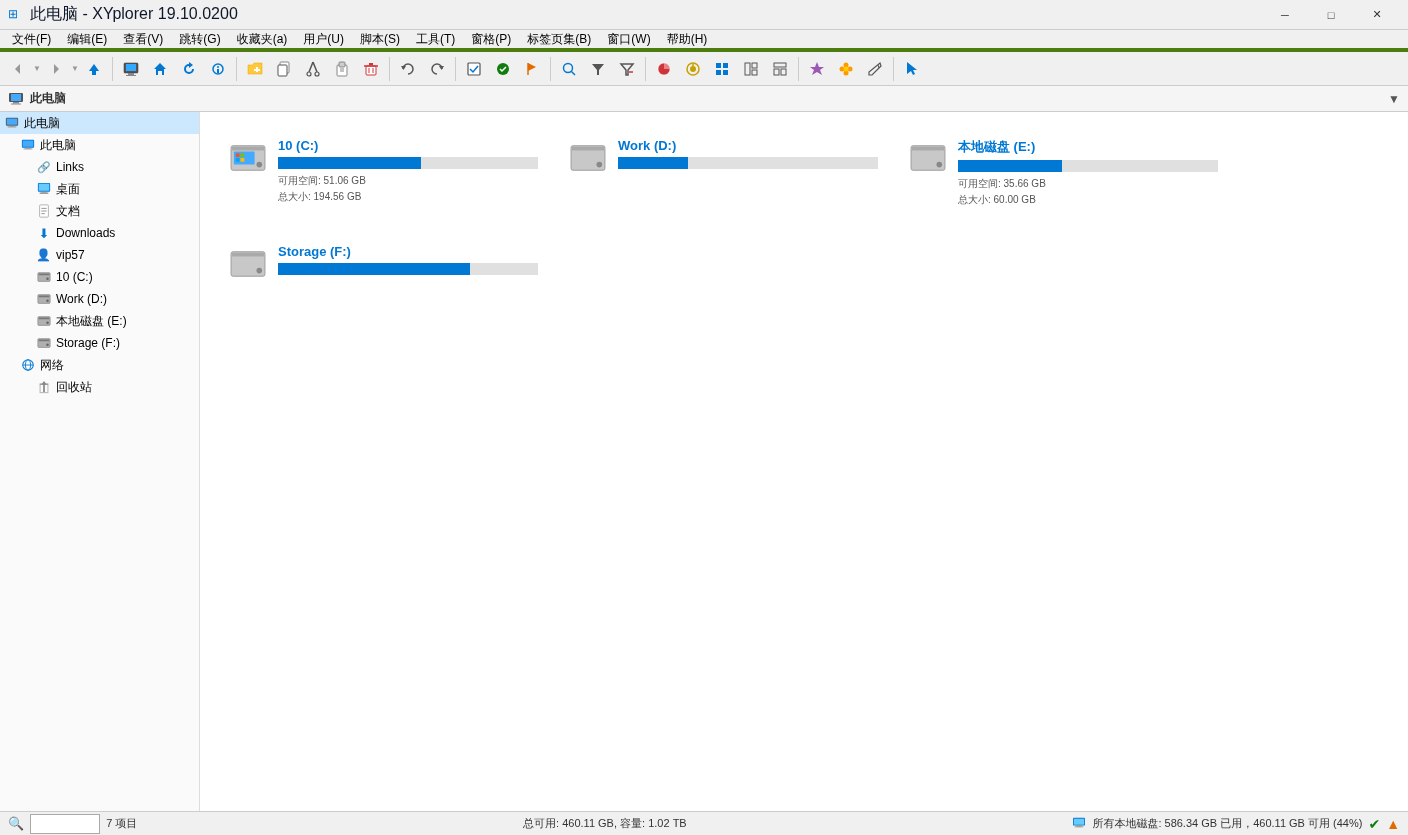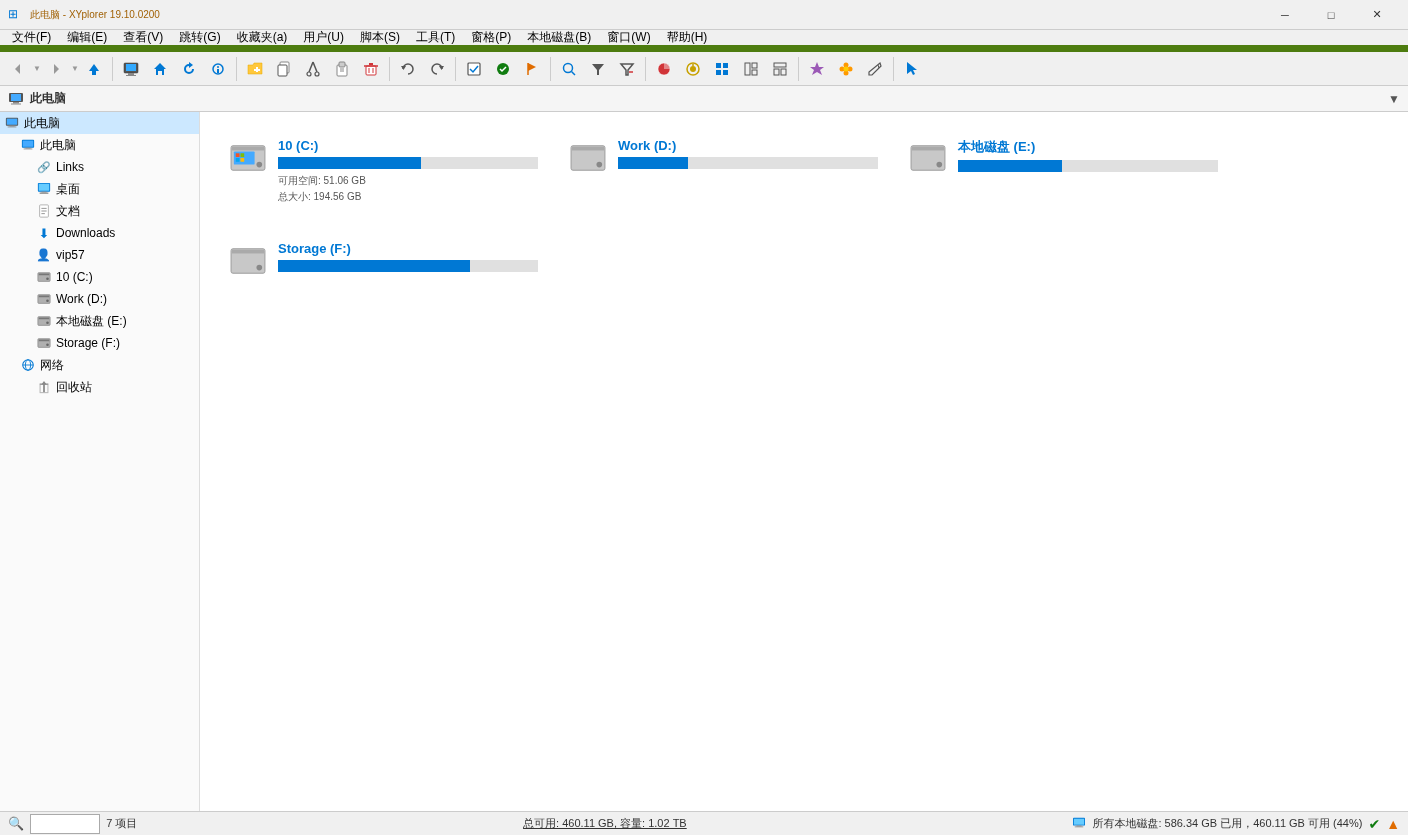--- a/index.html
+++ b/index.html
@@ -1,26 +1,26 @@
 <!DOCTYPE html>
 <html><head>
   <meta charset="utf-8">
   <style>
     * { margin: 0; padding: 0; box-sizing: border-box; }
     body { font-family: 'Microsoft YaHei', SimSun, sans-serif; font-size: 12px; background: #f0f0f0; width: 1408px; height: 835px; overflow: hidden; color: #000; }
 
     
     .titlebar { background: #f0f0f0; height: 30px; display: flex; align-items: center; padding: 0 8px; border-bottom: 1px solid #ccc; }
     .titlebar-icon { width: 16px; height: 16px; margin-right: 6px; }
-    .titlebar-title { flex: 1; font-size: 10px; color: #a16207; }
+    .titlebar-title { flex: 1; font-size: 16px; color: #0f172a; }
     .titlebar-controls { display: flex; gap: 0; }
     .titlebar-btn { width: 46px; height: 30px; display: flex; align-items: center; justify-content: center; cursor: pointer; font-size: 11px; color: #333; background: transparent; border: none; }
 
     
-    .menubar { height: 22px; display: flex; align-items: center; padding: 0 4px; background: #f0f0f0; border-bottom: 7px solid #4d7c0f; }
+    .menubar { height: 22px; display: flex; align-items: center; padding: 0 4px; background: #f0f0f0; border-bottom: 4px solid #4d7c0f; }
     .menu-item { padding: 2px 8px; cursor: pointer; font-size: 12px; }
 
     
     .toolbar { height: 34px; background: #f0f0f0; border-bottom: 1px solid #ccc; display: flex; align-items: center; padding: 2px 4px; gap: 1px; }
     .tb-btn { width: 28px; height: 28px; display: flex; align-items: center; justify-content: center; cursor: pointer; border: 1px solid transparent; font-size: 14px; border-radius: 2px; }
     .tb-sep { width: 1px; height: 24px; background: #ccc; margin: 0 3px; }
     .tb-btn-nav { color: #666; }
 
     
     .addressbar { height: 26px; background: #f5f5f5; border-bottom: 1px solid #ccc; display: flex; align-items: center; padding: 0 8px; gap: 6px; }
@@ -48,21 +48,21 @@
     .drive-icon { width: 40px; height: 40px; margin-right: 10px; flex-shrink: 0; display: flex; align-items: center; justify-content: center; }
     .drive-info { flex: 1; }
     .drive-name { font-size: 13px; font-weight: bold; color: #0078d4; margin-bottom: 4px; }
     .drive-bar-bg { height: 12px; background: #e0e0e0; border-radius: 0; margin-bottom: 4px; width: 260px; }
     .drive-bar-fill { height: 100%; background: #0078d4; }
     .drive-detail { font-size: 10px; color: #555; line-height: 1.6; }
 
     
     .statusbar { height: 24px; background: #f0f0f0; border-top: 1px solid #ccc; display: flex; align-items: center; padding: 0 8px; font-size: 11px; color: #333; gap: 12px; }
     .statusbar-left { display: flex; align-items: center; gap: 6px; }
-    .statusbar-center { flex: 1; text-align: center; text-decoration: underline; }
+    .statusbar-center { flex: 1; text-align: center; }
     .statusbar-right { display: flex; align-items: center; gap: 6px; }
 
     
     .search-box { display: flex; align-items: center; background: #fff; border: 1px solid #aaa; height: 20px; padding: 0 4px; }
     .search-box input { border: none; outline: none; font-size: 11px; width: 120px; background: transparent; }
   </style>
 </head>
 <body>
 
 <div class="titlebar">
@@ -78,21 +78,21 @@
 <div class="menubar">
   <span class="menu-item">文件(F)</span>
   <span class="menu-item">编辑(E)</span>
   <span class="menu-item">查看(V)</span>
   <span class="menu-item">跳转(G)</span>
   <span class="menu-item">收藏夹(a)</span>
   <span class="menu-item">用户(U)</span>
   <span class="menu-item">脚本(S)</span>
   <span class="menu-item">工具(T)</span>
   <span class="menu-item">窗格(P)</span>
-  <span class="menu-item">本地磁盘(B)</span>
+  <span class="menu-item">标签页集(B)</span>
   <span class="menu-item">窗口(W)</span>
   <span class="menu-item">帮助(H)</span>
 </div>
 
 <div class="toolbar">
 
   <div class="tb-btn tb-btn-nav" title="Back">
     <svg width="12" height="12" viewBox="0 0 12 12">
         <polygon points="8,1 3,6 8,11" fill="#999"></polygon>
       </svg>
@@ -501,20 +501,24 @@
           <svg width="38" height="32" viewBox="0 0 40 34">
             <rect x="2" y="4" width="36" height="26" rx="2" fill="#c8c8c8" stroke="#999" stroke-width="1"></rect>
             <rect x="3" y="5" width="34" height="4" fill="#aaa"></rect>
             <circle cx="32" cy="24" r="3" fill="#888"></circle>
           </svg>
         </div>
         <div class="drive-info">
           <div class="drive-name">本地磁盘 (E:)</div>
           <div class="drive-bar-bg">
             <div class="drive-bar-fill" style="width:40%;"></div>
+          </div>
+          <div class="drive-detail">
+            <div>可用空间: 35.66 GB</div>
+            <div>总大小: 60.00 GB</div>
           </div>
         </div>
       </div>
 
     </div>
 
     <div class="drives-grid">
       <div class="drive-tile">
         <div class="drive-icon">
           <svg width="38" height="32" viewBox="0 0 40 34">

